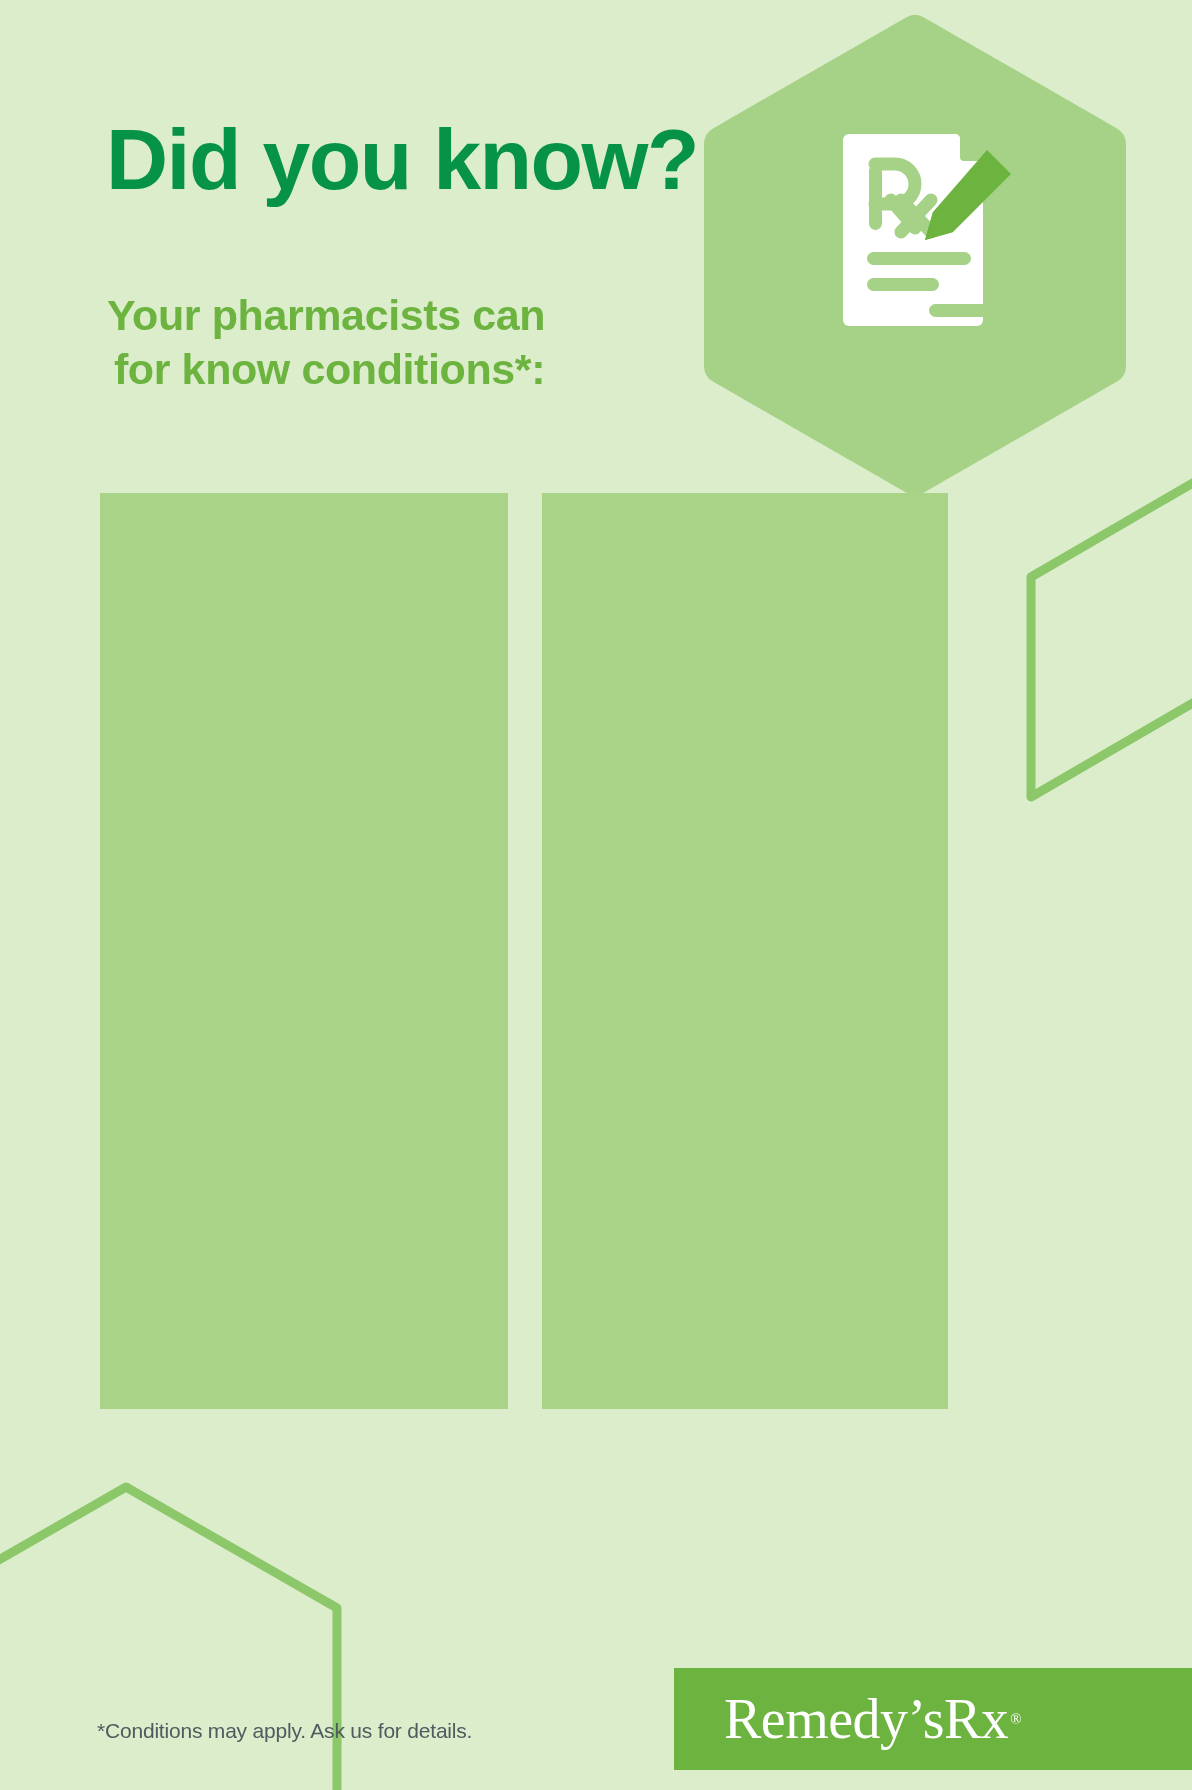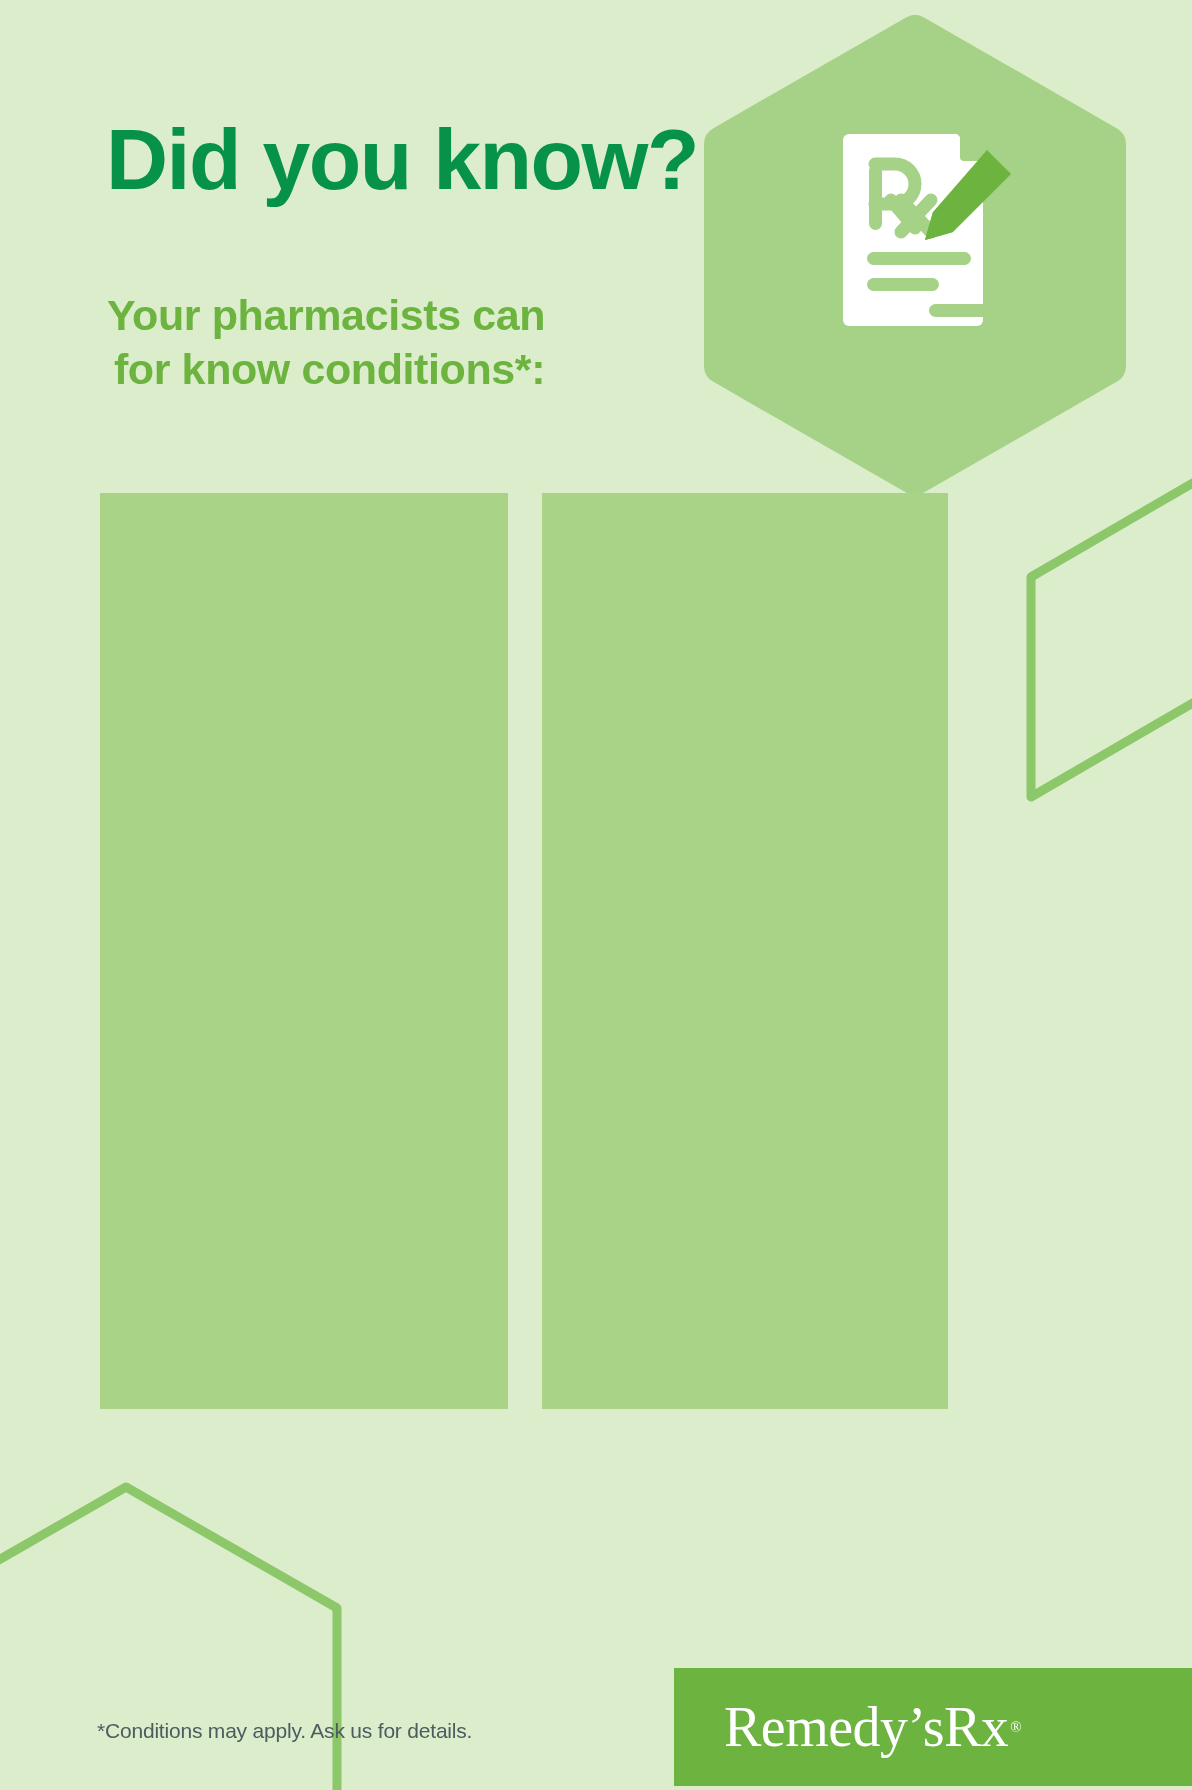--- a/index.html
+++ b/index.html
@@ -78,21 +78,21 @@
   }
   .panel-left  { left: 100px; top: 493px; width: 408px; height: 916px; }
   .panel-right { left: 542px; top: 493px; width: 406px; height: 916px; }
 
   
   .logo-box {
     position: absolute;
     left: 674px;
     top: 1668px;
     width: 518px;
-    height: 118px;
+    height: 102px;
     background: #6cb33f;
     display: flex;
     align-items: center;
     justify-content: flex-start;
     padding-left: 50px;
   }
   .logo-wordmark {
     font-family: "Liberation Serif", serif;
     color: #ffffff;
     font-size: 56px;

